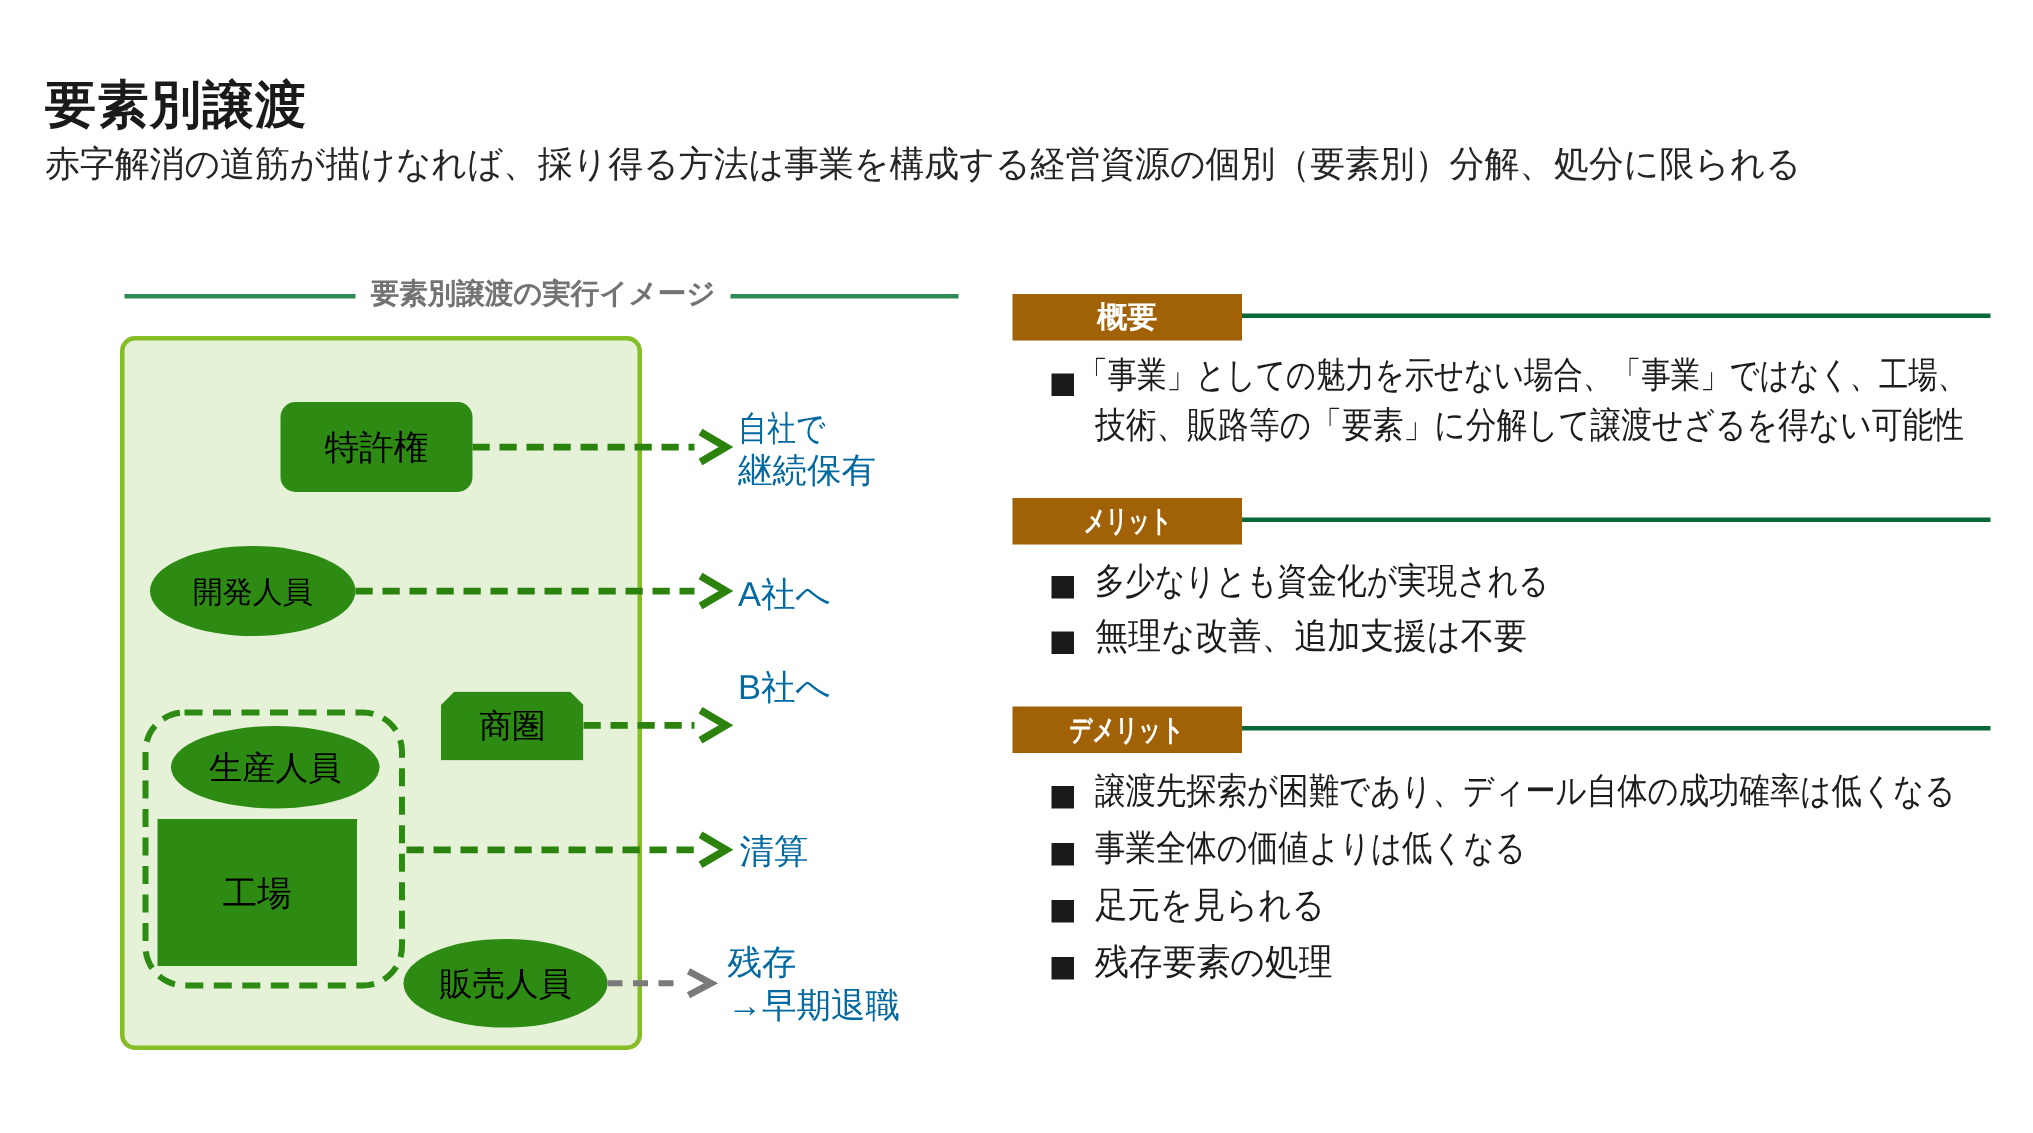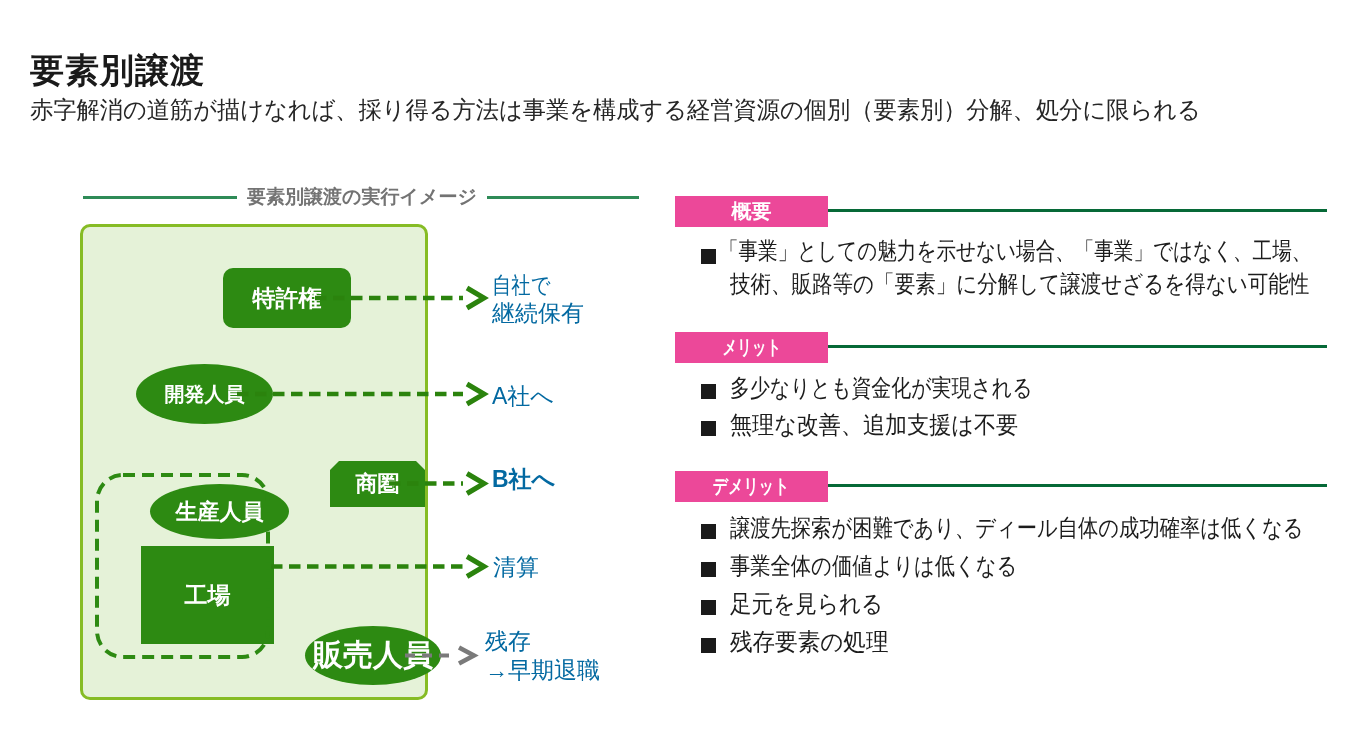--- a/index.html
+++ b/index.html
@@ -49,51 +49,50 @@
     position: absolute; left: 80px; top: 229px; width: 348px;
     text-align: center;
     font-size: 26px; color: #44546a; line-height: 30px;
   }
 
   
   .node {
     position: absolute;
     display: flex; align-items: center; justify-content: center;
     background: #2d8a12;
-    color: #ffffff; font-weight: 700;
+    color: #000000; font-weight: 400;
     white-space: nowrap;
-    margin-left: 36px;
   }
   .node-patent   { left: 187px; top: 268px; width: 128px; height: 60px; border-radius: 10px; font-size: 23px; }
   .node-dev      { left: 100px; top: 364px; width: 137px; height: 60px; border-radius: 50%; font-size: 20px; }
   .node-trade    { left: 294px; top: 461px; width: 95px;  height: 46px; font-size: 22px;
                    clip-path: polygon(9px 0, 86px 0, 95px 9px, 95px 100%, 0 100%, 0 9px); }
   .node-prod     { left: 114px; top: 484px; width: 139px; height: 55px; border-radius: 50%; font-size: 22px; }
   .node-factory  { left: 105px; top: 546px; width: 133px; height: 98px; font-size: 23px; }
-  .node-sales    { left: 269px; top: 626px; width: 136px; height: 59px; border-radius: 50%; font-size: 30px; }
+  .node-sales    { left: 269px; top: 626px; width: 136px; height: 59px; border-radius: 50%; font-size: 22px; }
 
   
   .overlay { position: absolute; left: 0; top: 0; width: 1355px; height: 755px; pointer-events: none; }
 
   
   .dest {
     position: absolute;
     font-size: 23px; color: #0369a1; line-height: 28px;
     white-space: nowrap;
   }
   .dest-patent { left: 492px; top: 271px; }
   .dest-dev    { left: 492px; top: 382px; }
-  .dest-trade  { left: 492px; top: 465px; font-weight: bold; }
+  .dest-trade  { left: 492px; top: 444px; }
   .dest-group  { left: 493px; top: 553px; }
   .dest-sales  { left: 485px; top: 627px; line-height: 29px; }
 
   
   .section-bar {
     position: absolute; left: 675px; width: 153px; height: 31px;
-    background: #ec4899;
+    background: #a16207;
     display: flex; align-items: center; justify-content: center;
     color: #ffffff; font-size: 20px; font-weight: 700;
     padding-bottom: 0px; box-sizing: border-box;
   }
   .section-line { position: absolute; left: 828px; width: 499px; height: 2.5px; background: #066937; }
 
   .bullets { position: absolute; left: 675px; width: 660px; margin: 0; padding: 0; list-style: none; }
   .bullets li { position: relative; margin: 0; padding: 0 0 0 55px; color: #1c1c1c; }
   .sq {
     position: absolute; left: 26px; top: 15px; width: 15px; height: 15px;

